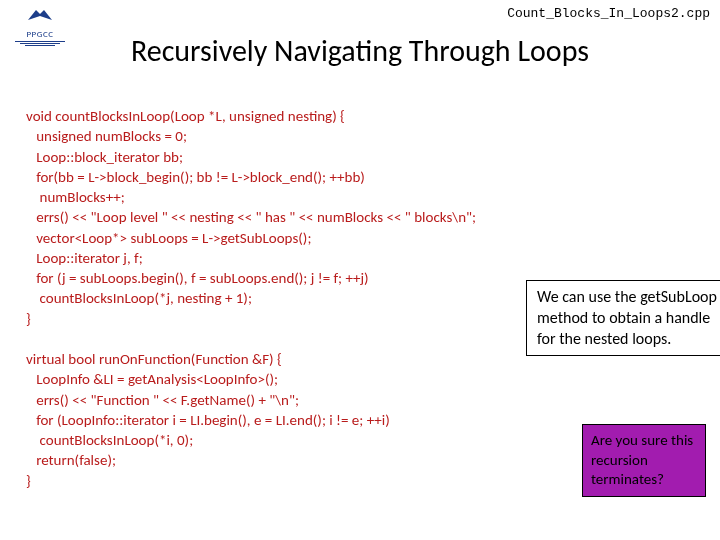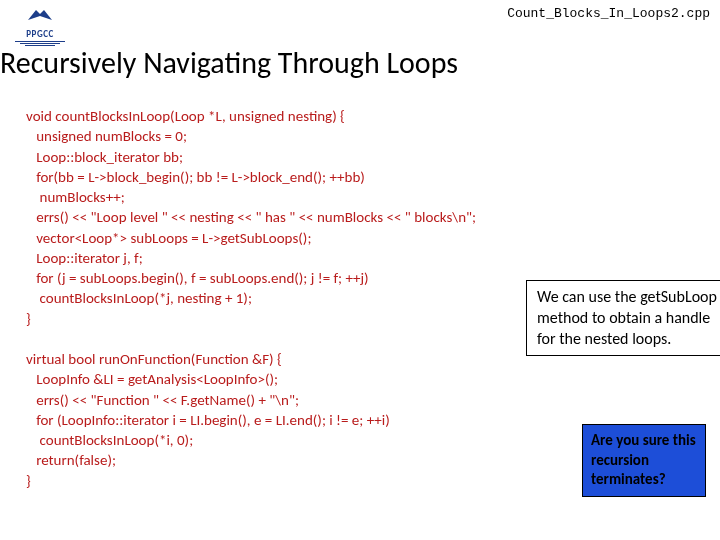--- a/index.html
+++ b/index.html
@@ -27,43 +27,43 @@
     width: 60px;
     text-align: center;
   }
   .logo-bird {
     font-size: 22px;
     line-height: 1;
     color: #1d3e8a;
   }
   .logo-text {
     font-size: 9px;
-    font-weight: bold;
+    font-weight: normal;
     color: #1d3e8a;
     letter-spacing: 0.5px;
   }
   .logo-bars {
     display: flex;
     flex-direction: column;
     gap: 1px;
     margin-top: 2px;
     align-items: center;
   }
   .logo-bars div {
     height: 1px;
     background: #1d3e8a;
   }
   .logo-bars div:nth-child(1){width:50px;}
   .logo-bars div:nth-child(2){width:40px;}
   .logo-bars div:nth-child(3){width:30px;}
   .title {
-    text-align: left;
+    text-align: center;
     font-size: 30px;
     color: #000;
-    padding-top: 44px;
+    padding-top: 32px;
     font-weight: normal;
   }
   .code {
     position: absolute;
     top: 106px;
     left: 26px;
     font-size: 15px;
     line-height: 1.35;
     color: #b91c1c;
     white-space: pre;
@@ -78,26 +78,25 @@
     font-size: 16px;
     padding: 6px 10px;
     line-height: 1.3;
     margin-left: 36px;
   }
   .callout2 {
     position: absolute;
     top: 424px;
     left: 582px;
     width: 106px;
-    background: #1d4ed8;
+    background: #a21caf;
     border: 1px solid #000;
     font-size: 15px;
     padding: 6px 8px;
     line-height: 1.3;
-    font-weight: bold;
   }
 </style>
 </head>
 <body>
 
 <div class="logo">
   <div class="logo-bird">
     <svg width="28" height="18" viewBox="0 0 28 18">
       <path d="M2 14 L10 4 L14 8 L18 4 L26 14 L14 10 Z" fill="#1d3e8a"></path>
     </svg>

